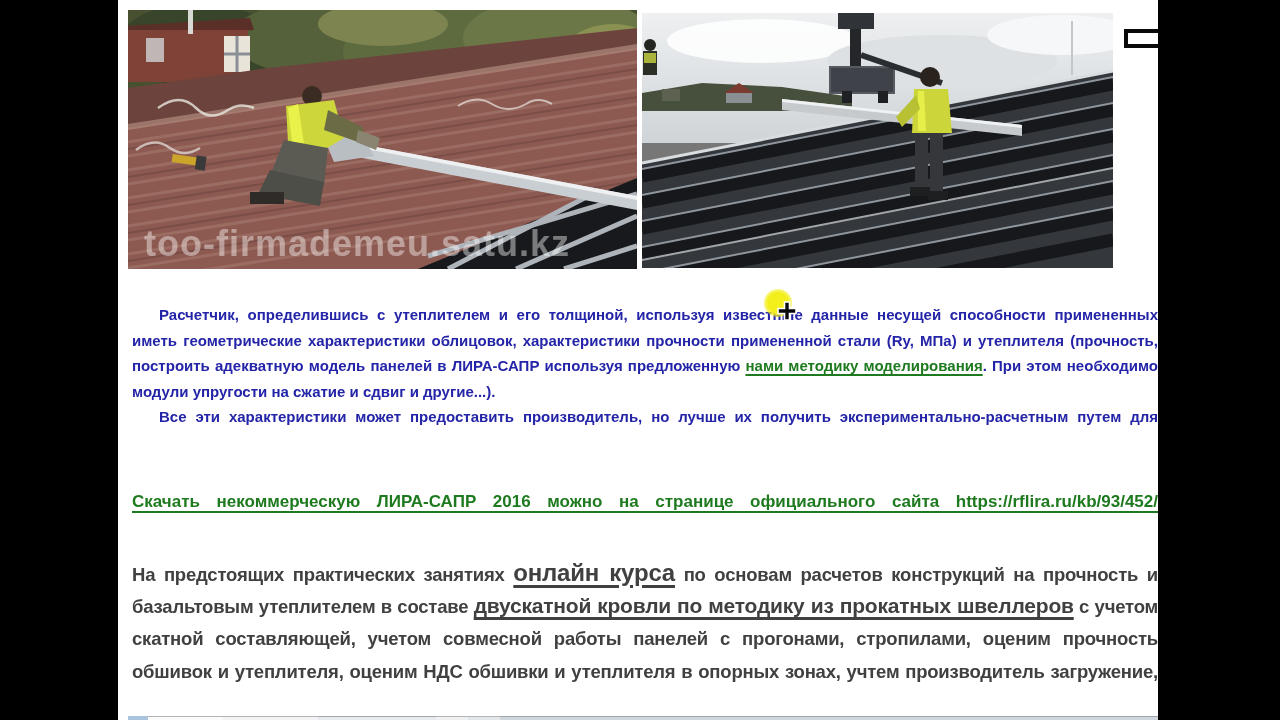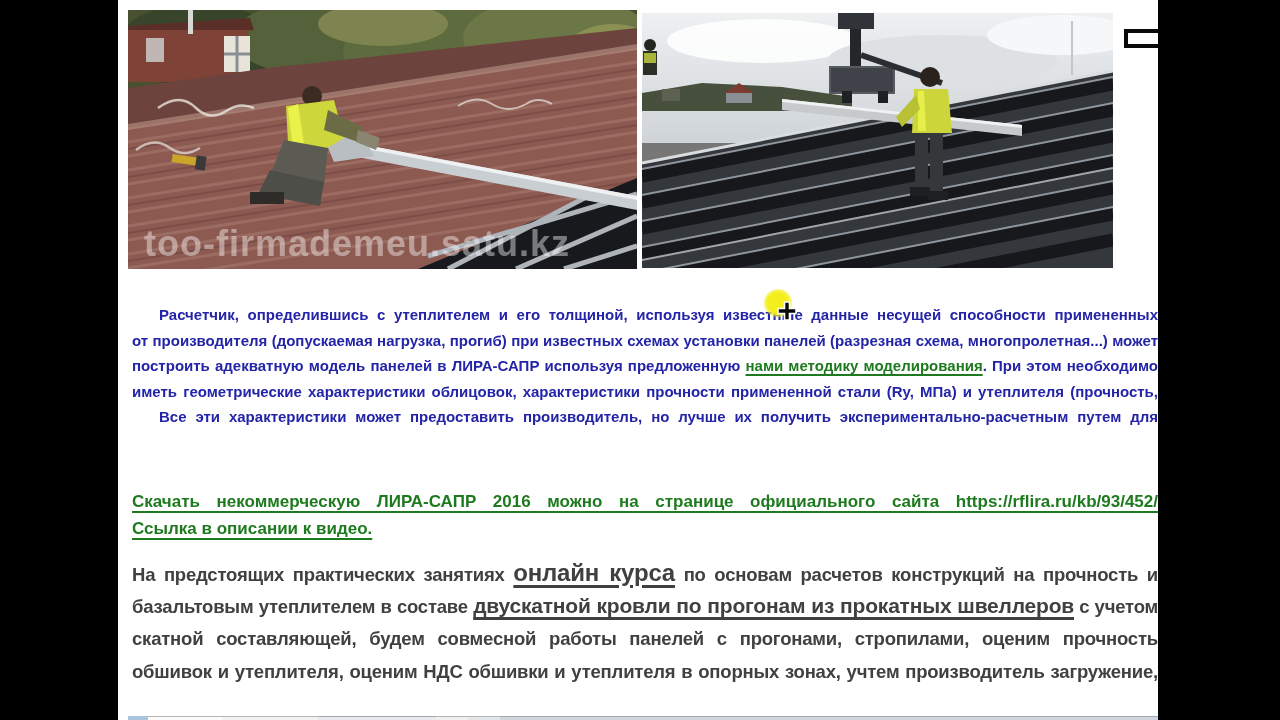--- a/index.html
+++ b/index.html
@@ -208,35 +208,34 @@
           <rect x="15" y="68" width="13" height="56" fill="#35373a"></rect>
           <rect x="30" y="68" width="13" height="60" fill="#35373a"></rect>
           <rect x="10" y="122" width="20" height="9" fill="#1e1f21"></rect>
           <rect x="28" y="126" width="20" height="9" fill="#1e1f21"></rect>
         </g>
       </svg>
     </div>
 
     <div class="blue-block">
       <div class="tline just indent">Расчетчик, определившись с утеплителем и его толщиной, используя известные данные несущей способности примененных панелей</div>
-      <div class="tline just">от производителя  (допускаемая нагрузка, прогиб) при известных схемах установки панелей (разрезная схема, многопролетная...) может</div>
+      <div class="tline just">иметь геометрические характеристики облицовок, характеристики прочности примененной стали (Ry, МПа) и утеплителя (прочность,</div>
       <div class="tline just"><span>построить адекватную модель панелей в ЛИРА-САПР используя предложенную </span><span class="green-inline">нами методику моделирования</span><span>. При этом необходимо</span></div>
-      <div class="tline just">иметь геометрические характеристики облицовок, характеристики прочности примененной стали (Ry, МПа) и утеплителя (прочность,</div>
+      <div class="tline">модули упругости на сжатие и сдвиг и другие...).</div>
       <div class="tline just indent">Все эти характеристики может предоставить производитель, но лучше их получить экспериментально-расчетным путем для конкретного</div>
     </div>
 
     <div class="link-block">
       <div class="tline just">Скачать некоммерческую ЛИРА-САПР 2016 можно на странице официального сайта https://rflira.ru/kb/93/452/</div>
-      <div class="tline">Ссылка в описании к видео.</div>
     </div>
 
     <div class="red-block">
       <div class="tline just"><span>На предстоящих практических занятиях </span><span class="red-em1">онлайн курса</span><span> по основам расчетов конструкций на прочность и</span></div>
-      <div class="tline just"><span>базальтовым утеплителем в составе </span><span class="red-em2">двускатной кровли по прогонам из прокатных швеллеров</span><span> с учетом</span></div>
-      <div class="tline just">скатной составляющей, будем совмесной работы панелей с прогонами, стропилами, оценим прочность</div>
+      <div class="tline just"><span>базальтовым утеплителем в составе </span><span class="red-em2">двускатной кровли по методику из прокатных швеллеров</span><span> с учетом</span></div>
+      <div class="tline just">скатной составляющей, учетом совмесной работы панелей с прогонами, стропилами, оценим прочность</div>
       <div class="tline just">обшивок и утеплителя, оценим НДС обшивки и утеплителя в опорных зонах, учтем производитель загружение,</div>
     </div>
 
     <div id="cursor-highlight"></div>
     <svg id="cursor-icon" width="20" height="20" viewBox="0 0 20 20">
       <path d="M7.5,1 h5 v6.5 h6.5 v5 h-6.5 v6.5 h-5 v-6.5 h-6.5 v-5 h6.5 Z" fill="#0a0a0a" stroke="#ffffff" stroke-width="1.6"></path>
     </svg>
 
     <div class="strip-seg" id="seg1"></div>
     <div class="strip-seg" id="seg2"></div>

